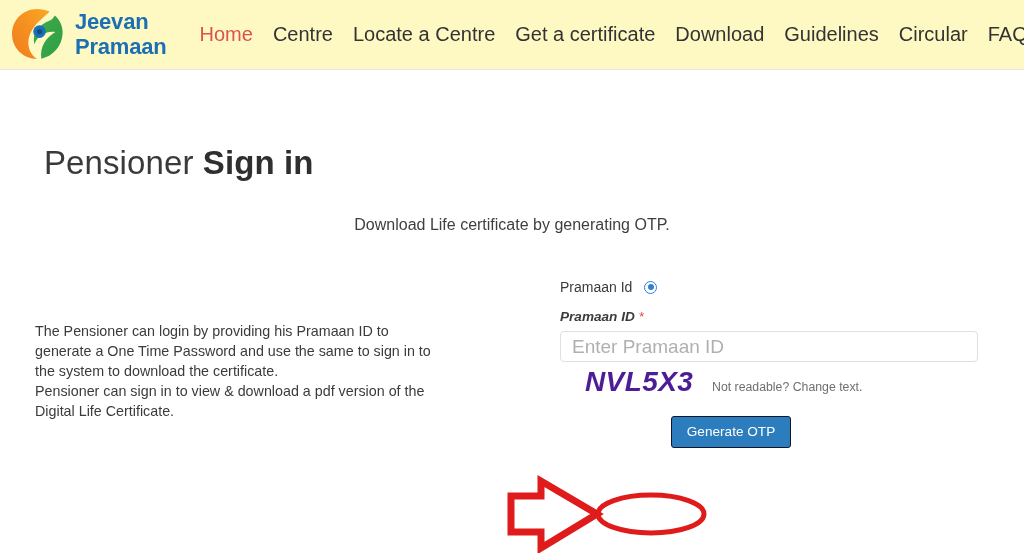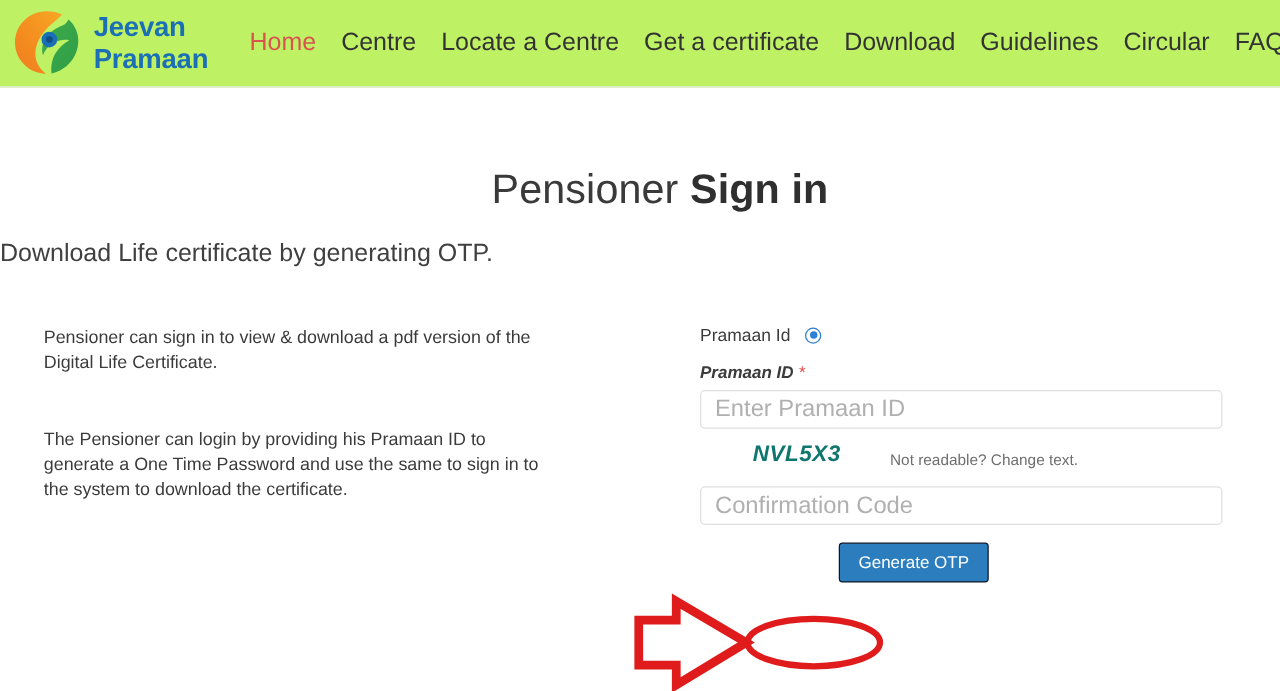--- a/index.html
+++ b/index.html
@@ -13,21 +13,21 @@
     overflow: hidden;
     background: #ffffff;
     font-family: "Liberation Sans", sans-serif;
     color: #333333;
     position: relative;
   }
 
   
   .header {
     height: 70px;
-    background: #bef264;
+    background: #fef9c3;
     border-bottom: 1px solid #e6e6e6;
     display: flex;
     align-items: center;
     position: relative;
     box-sizing: border-box;
   }
 
   .brand {
     display: flex;
     align-items: center;
@@ -70,33 +70,33 @@
   .nav-item.active { color: #d9534f; }
   .nav-item:last-child { margin-right: 0; }
 
   
   .page {
     position: relative;
     padding-top: 0;
   }
 
   .title {
-    text-align: center;
     font-size: 33px;
     font-weight: 300;
     color: #3a3a3a;
-    margin: 0;
+    margin: 12px;
     padding-top: 62px;
     letter-spacing: 0.1px;
     padding-left: 32px;
   }
   .title b { font-weight: bold; color: #2f2f2f; }
 
   .subtitle {
-    font-size: 20px;
+    text-align: center;
+    font-size: 16px;
     color: #3f3f3f;
     margin: 0;
     padding-top: 22px;
   }
 
   .content {
     display: flex;
     margin-top: 45px;
   }
 
@@ -185,25 +185,25 @@
   .captcha-row {
     display: flex;
     align-items: center;
     height: 40px;
     margin-bottom: 6px;
   }
   .captcha-image {
     width: 105px;
     margin-left: 25px;
     text-align: center;
-    font-size: 18px;
+    font-size: 28px;
     font-weight: bold;
     font-style: italic;
     letter-spacing: 0.4px;
-    color: #0f766e;
+    color: #4c1d95;
     font-family: "Liberation Sans", sans-serif;
     user-select: none;
   }
   .captcha-change {
     margin-left: 22px;
     font-size: 12.3px;
     color: #6f6f6f;
     cursor: pointer;
     margin-top: 10px;
   }
@@ -292,22 +292,22 @@
 
   <h1 class="title">
     <span>Pensioner </span><b>Sign in</b>
   </h1>
 
   <p class="subtitle">Download Life certificate by generating OTP.</p>
 
   <div class="content">
 
     <div class="col-left">
+      <p class="info-p second">The Pensioner can login by providing his Pramaan ID to generate a One Time Password and use the same to sign in to the system to download the certificate.</p>
       <p class="info-p">Pensioner can sign in to view &amp; download a pdf version of the Digital Life Certificate.</p>
-      <p class="info-p second">The Pensioner can login by providing his Pramaan ID to generate a One Time Password and use the same to sign in to the system to download the certificate.</p>
     </div>
 
     <div class="col-right">
 
       <div class="radio-row">
         <span class="radio-label">Pramaan Id</span>
         <span class="radio-dot"></span>
       </div>
 
       <div class="field-label">
@@ -316,21 +316,20 @@
       </div>
 
       <input class="text-input" type="text" placeholder="Enter Pramaan ID" style="">
 
 
       <div class="captcha-row">
         <div class="captcha-image">NVL5X3</div>
         <div class="captcha-change">Not readable? Change text.</div>
       </div>
 
-      <input class="text-input" type="text" placeholder="Confirmation Code" style="">
 
       <div class="btn-row">
         <button class="btn-primary">Generate OTP</button>
       </div>
 
     </div>
   </div>
 </div>
 
 <svg class="annot" viewBox="0 0 1024 553" width="1024" height="553">

